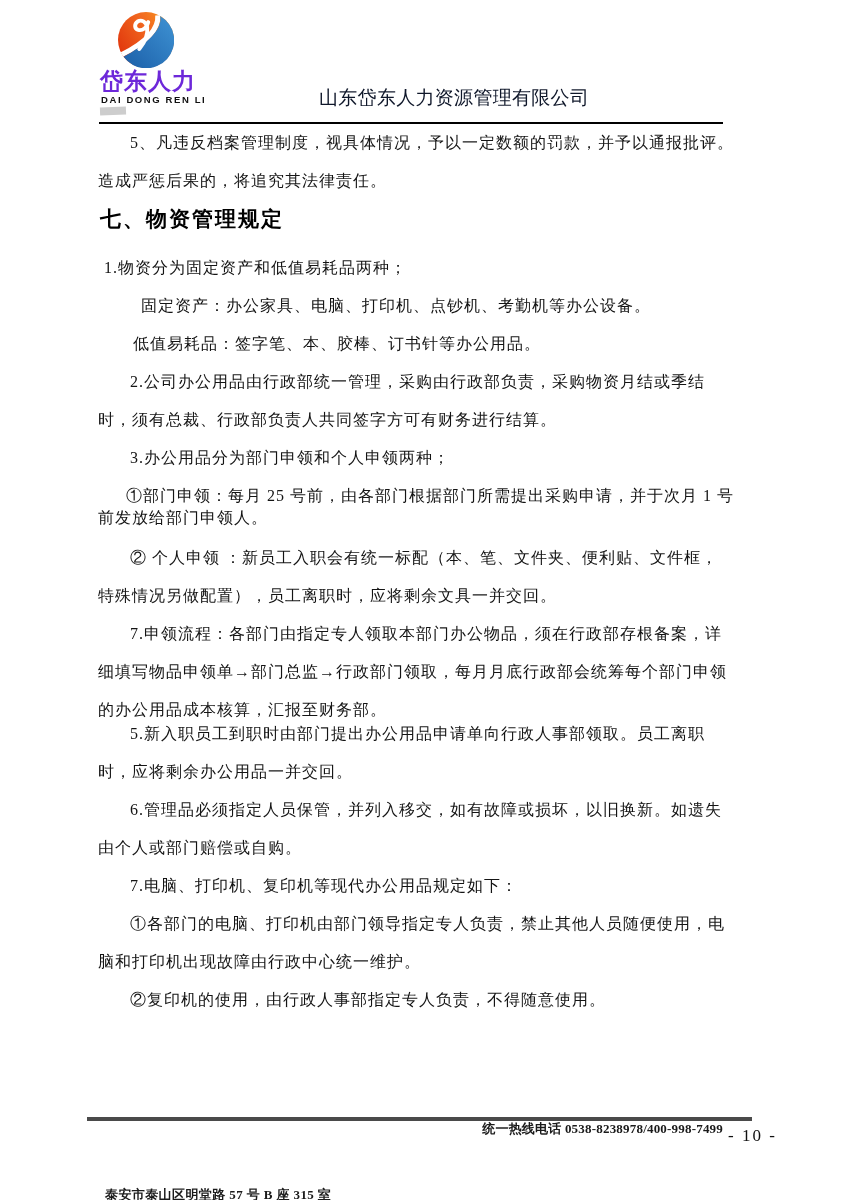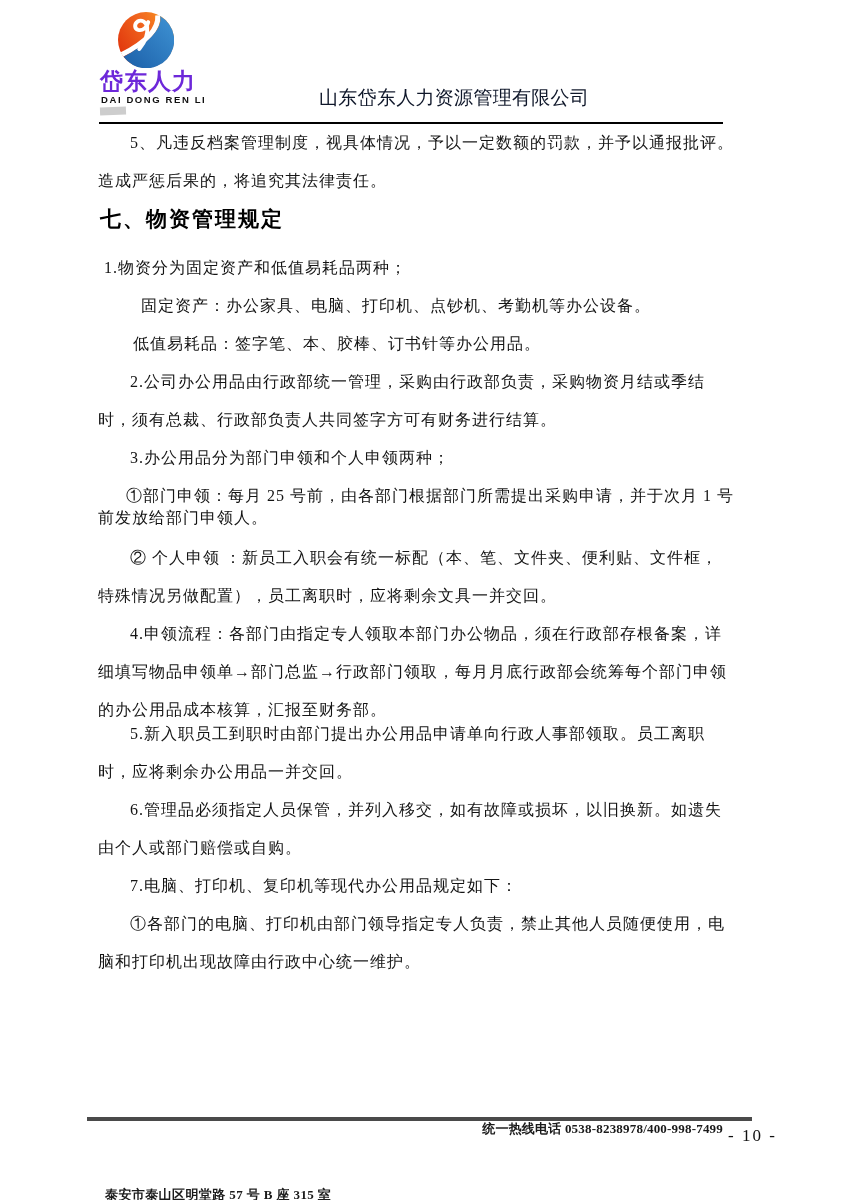--- a/index.html
+++ b/index.html
@@ -75,30 +75,31 @@
     <p class="para small-indent">1.物资分为固定资产和低值易耗品两种；</p>
     <p class="para def1">固定资产：办公家具、电脑、打印机、点钞机、考勤机等办公设备。</p>
     <p class="para def2">低值易耗品：签字笔、本、胶棒、订书针等办公用品。</p>
     <p class="para">2.公司办公用品由行政部统一管理，采购由行政部负责，采购物资月结或季结
 时，须有总裁、行政部负责人共同签字方可有财务进行结算。</p>
     <p class="para">3.办公用品分为部门申领和个人申领两种；</p>
     <p class="para tight">①部门申领：每月 25 号前，由各部门根据部门所需提出采购申请，并于次月 1 号
 前发放给部门申领人。</p>
     <p class="para">② 个人申领 ：新员工入职会有统一标配（本、笔、文件夹、便利贴、文件框，
 特殊情况另做配置），员工离职时，应将剩余文具一并交回。</p>
-    <p class="para">4.申领流程：各部门由指定专人领取本部门办公物品，须在行政部存根备案，详
+    <p class="para">7.申领流程：各部门由指定专人领取本部门办公物品，须在行政部存根备案，详
 细填写物品申领单→部门总监→行政部门领取，每月月底行政部会统筹每个部门申领
 的办公用品成本核算，汇报至财务部。</p>
     <p class="para pull-up">5.新入职员工到职时由部门提出办公用品申请单向行政人事部领取。员工离职
 时，应将剩余办公用品一并交回。</p>
     <p class="para">6.管理品必须指定人员保管，并列入移交，如有故障或损坏，以旧换新。如遗失
 由个人或部门赔偿或自购。</p>
     <p class="para">7.电脑、打印机、复印机等现代办公用品规定如下：</p>
     <p class="para">①各部门的电脑、打印机由部门领导指定专人负责，禁止其他人员随便使用，电
 脑和打印机出现故障由行政中心统一维护。</p>
+    <p class="para">②复印机的使用，由行政人事部指定专人负责，不得随意使用。</p>
   </div>
 
   <div>
     <div class="footer-rule"></div>
     <div class="footer-address">泰安市泰山区明堂路 57 号 B 座 315 室</div>
     <div class="footer-hotline">统一热线电话 0538-8238978/400-998-7499</div>
     <div class="footer-page">- 10 -</div>
   </div>
 
 </div>

